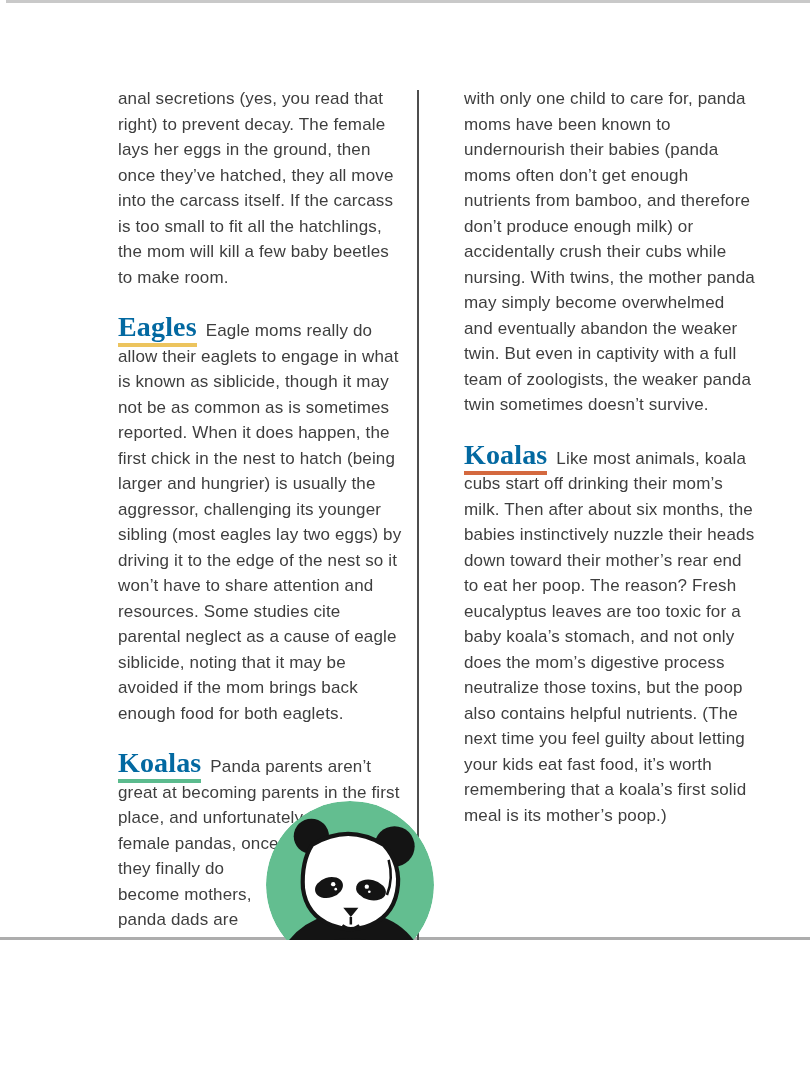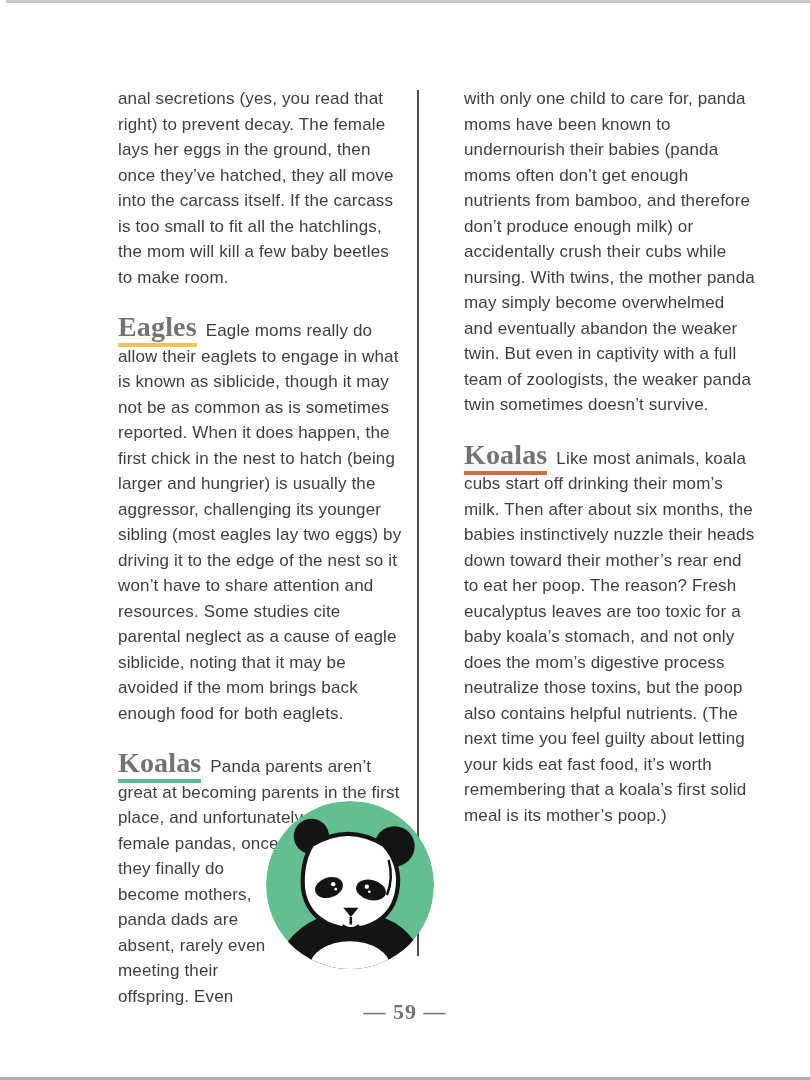--- a/index.html
+++ b/index.html
@@ -1,17 +1,17 @@
 <!DOCTYPE html>
 <html><head>
 <meta charset="utf-8">
 <style>
   html,body { margin:0; padding:0; background:#ffffff; }
   .page {
-    position:relative; width:810px; height:1080px; background:#ffffff;
+    position:relative; width:810px; height:940px; background:#ffffff;
     overflow:hidden; font-family:"Liberation Sans", sans-serif;text-decoration:underline;
   }
   .edge-bar { position:absolute; left:0; right:0; background:#c6c6c6; }
   .edge-bar.top { top:0; height:3px; left:6px; background:#c9c9c9; }
   .edge-bar.bottom { bottom:0; height:3px; background:#adadad; }
 
   .column { position:absolute; top:86px; }
   .column.left  { left:118px; width:288px; }
   .column.right { left:464px; width:293px; }
 
@@ -23,21 +23,21 @@
   p.body-text {
     margin:0 0 24px 0;
     font-size:17px; line-height:25.5px; letter-spacing:0.15px;
     color:#3e3e3e; text-align:left;
   }
   p.body-text:last-child { margin-bottom:0; }
 
   .heading {
     font-family:"Liberation Serif", serif;
     font-weight:700; font-size:28px; line-height:25.5px;
-    color:#737373; white-space:nowrap;
+    color:#0369a1; white-space:nowrap;
     border-bottom:4px solid #000; padding-bottom:1px; margin-right:9px;
   }
 
   .panda-shim {
     float:right; width:140px; height:258px;
     shape-outside: circle(86px at 88px 169px);
     shape-margin:5px;
   }
 
   .panda-illo {

